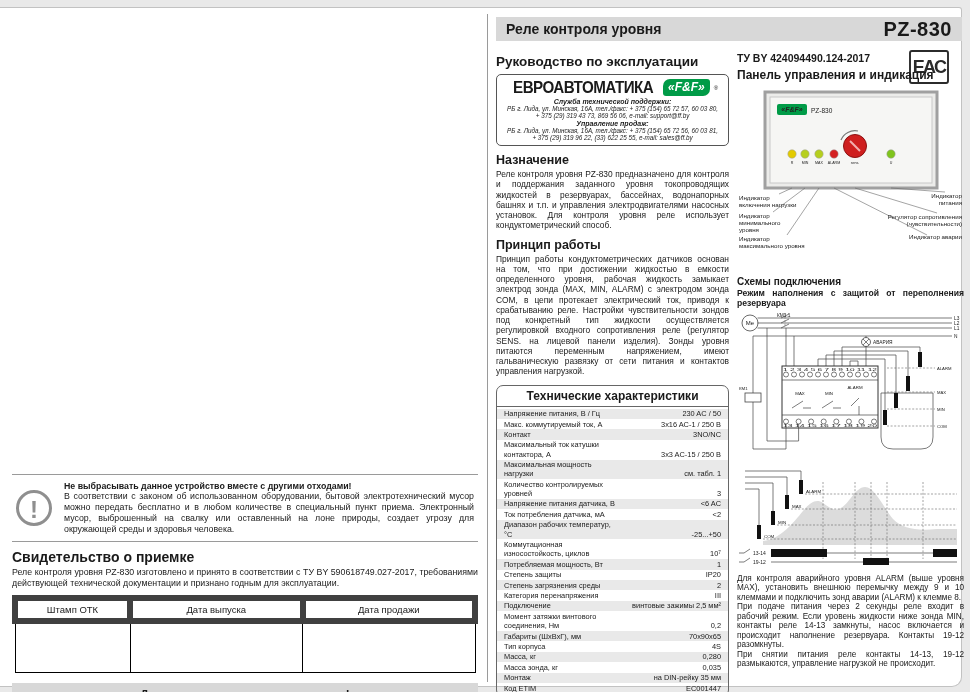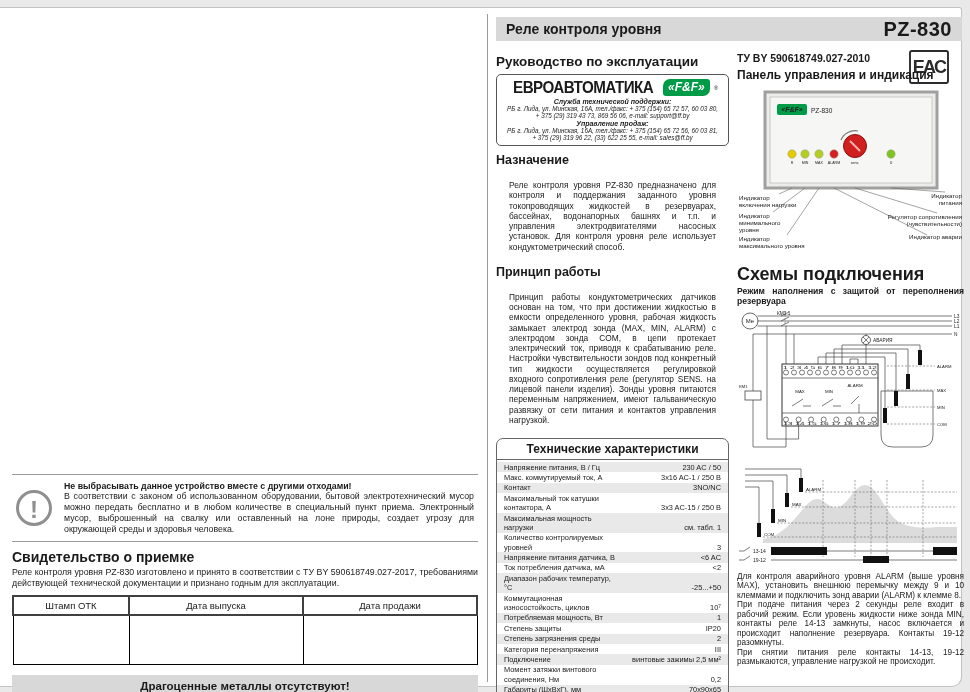--- a/index.html
+++ b/index.html
@@ -25,52 +25,52 @@
   .manual-title{font-weight:bold;font-size:13.5px;margin:0 0 5px;}
   .brandbox{border:1.2px solid #555;border-radius:5px;padding:3px 3px 4px;text-align:center;}
   .brandrow{display:flex;justify-content:center;align-items:center;gap:4px;}
   .brandname{font-weight:bold;font-size:16.5px;letter-spacing:-.6px;transform:scaleX(.92);display:inline-block;}
   .brandlogo{background:#009b47;color:#fff;font-weight:bold;font-style:italic;font-size:12px;
     border-radius:7px 3px 7px 3px;padding:1px 5px 2px;display:inline-block;}
   .brandreg{font-size:6px;vertical-align:top;}
   .contact-h{font-weight:bold;font-style:italic;font-size:7px;margin-top:1px;}
   .contact-l{font-style:italic;font-size:6.3px;white-space:nowrap;color:#222;}
   .sect-h{font-weight:bold;font-size:12.5px;margin:7px 0 2px;}
-  .body-p{font-size:8.4px;line-height:1.22;text-align:justify;margin:13px;}
+  .body-p{font-size:8.4px;line-height:1.22;text-align:justify;margin:0;}
   .specsbox{border:1px solid #666;border-radius:7px;overflow:hidden;margin-top:8px;}
   .specs-title{text-align:center;font-weight:bold;font-size:12px;padding:3px 0 3px;border-bottom:1px solid #666;}
   table.specs{width:100%;border-collapse:collapse;margin:2px 0;}
   table.specs td{font-size:7.4px;line-height:1.25;padding:.6px 7px;vertical-align:bottom;}
   table.specs td.v{text-align:right;white-space:nowrap;}
   table.specs tr:nth-child(odd){background:#e9e9e9;}
 
   
   .rightcol{position:absolute;left:737px;top:52px;width:227px;}
   .tu{font-weight:bold;font-size:10.5px;margin:0 0 4px;}
   .eac{position:absolute;left:908px;top:50px;width:38px;height:30px;border:2.5px solid #2b2b2b;border-radius:3px;
     display:flex;align-items:center;justify-content:center;font-weight:bold;font-size:19px;letter-spacing:-2px;
     transform:scaleX(.95);color:#2b2b2b;}
   .panel-h{font-weight:bold;font-size:12px;margin:0 0 2px;}
   figure{margin:0;}
-  .schemes-h{font-weight:bold;font-size:18px;margin:8px 0 1px;}
+  .schemes-h{font-weight:bold;font-size:10px;margin:20px 0 1px;}
   .schemes-sub{font-weight:bold;font-size:8.6px;line-height:1.2;text-align:justify;margin:0 0 2px;}
   .rbody{font-size:8.2px;line-height:1.16;text-align:justify;margin:0;}
   .rtext{margin-top:5px;}
 
   
   .leftcol{position:absolute;left:12px;top:474px;width:466px;}
   .warn{border-top:1px solid #9a9a9a;border-bottom:1px solid #9a9a9a;padding:6px 4px;display:flex;gap:12px;align-items:center;}
   .warn-icon{flex:0 0 36px;width:36px;height:36px;border:3px solid #8f8f8f;border-radius:50%;color:#8f8f8f;
     font-weight:bold;font-size:24px;line-height:34px;text-align:center;box-sizing:border-box;}
   .warn-title{font-weight:bold;font-size:8.8px;}
   .warn-body{font-size:8.8px;line-height:1.25;text-align:justify;}
   .accept-h{font-weight:bold;font-size:14px;margin:7px 0 2px;}
   .accept-p{font-size:8.8px;line-height:1.25;text-align:justify;margin:0;}
   table.stamp{width:100%;border-collapse:collapse;margin-top:6px;border:1.5px solid #000;}
-  table.stamp th{border:2px solid #404040;font-weight:normal;font-size:9.5px;padding:3px 2px;}
+  table.stamp th{border:6px solid #404040;font-weight:normal;font-size:9.5px;padding:3px 2px;}
   table.stamp td{border:1px solid #000;height:46px;}
   .metals{margin-top:10px;background:#d8d8d8;text-align:center;font-weight:bold;font-size:11.5px;padding:5px 0;}
 
   
   svg text{font-family:"Liberation Sans",sans-serif;fill:#222;}
   .wire{stroke:#444;stroke-width:.7;fill:none;}
   .dash{stroke:#666;stroke-width:.6;fill:none;stroke-dasharray:2 1.6;}
   .term{fill:#fff;stroke:#444;stroke-width:.7;}
   .probe{fill:#111;}
   .calloutline{stroke:#666;stroke-width:.6;}
@@ -204,21 +204,21 @@
             <td class="v">EC001447</td>
           </tr>
 
     </tbody>
       </table>
   </div>
 
 </div>
 
 <div class="rightcol">
-  <div class="tu">ТУ BY 590618749.027-2010</div>
+  <div class="tu">ТУ BY 424094490.124-2017</div>
   <div class="panel-h">Панель управления и индикация</div>
 
   <figure>
   <svg width="227" height="168" viewBox="0 0 227 168">
     <rect x="28" y="8" width="172" height="96" fill="#ececea" stroke="#a0a0a0" stroke-width="3"></rect>
     <rect x="33" y="13" width="162" height="86" fill="#f6f6f4" stroke="#c8c8c8" stroke-width="1"></rect>
     <rect x="40" y="20" width="30" height="11" rx="2" fill="#009b47"></rect>
     <text x="55" y="28.3" text-anchor="middle" font-size="7" font-weight="bold" font-style="italic" fill="#fff">«F&amp;F»</text>
     <text x="74" y="28.5" font-size="6.5" fill="#333">PZ-830</text>
     <circle cx="55" cy="70" r="4.2" fill="#e3cb00" stroke="#9a9a9a" stroke-width=".5"></circle>

